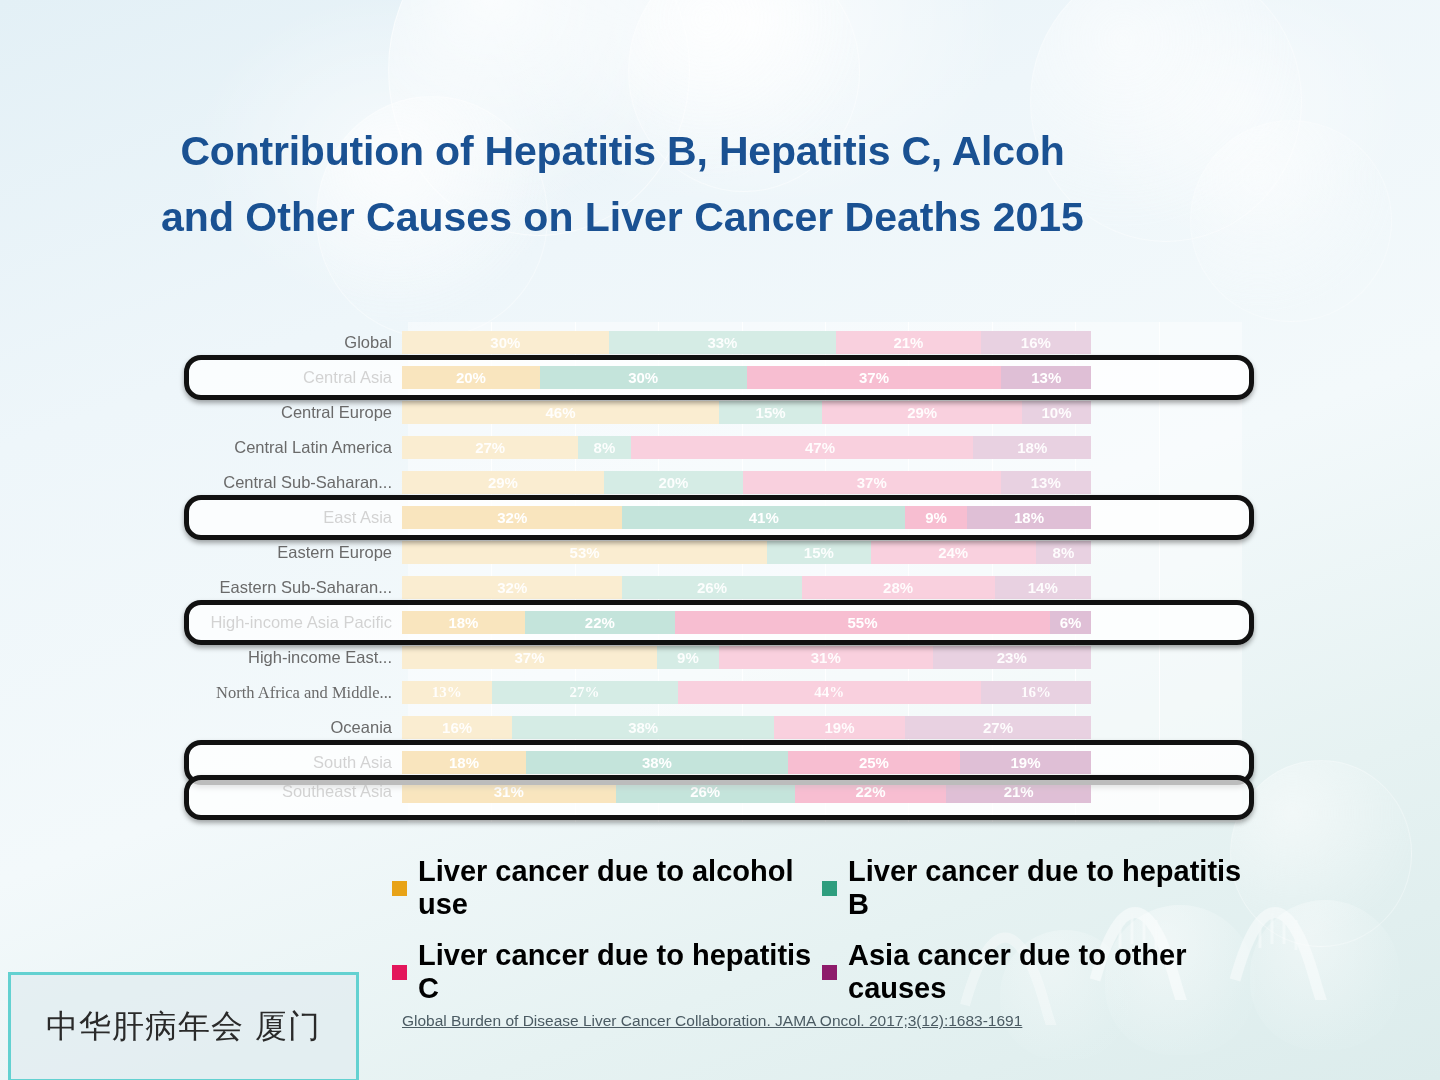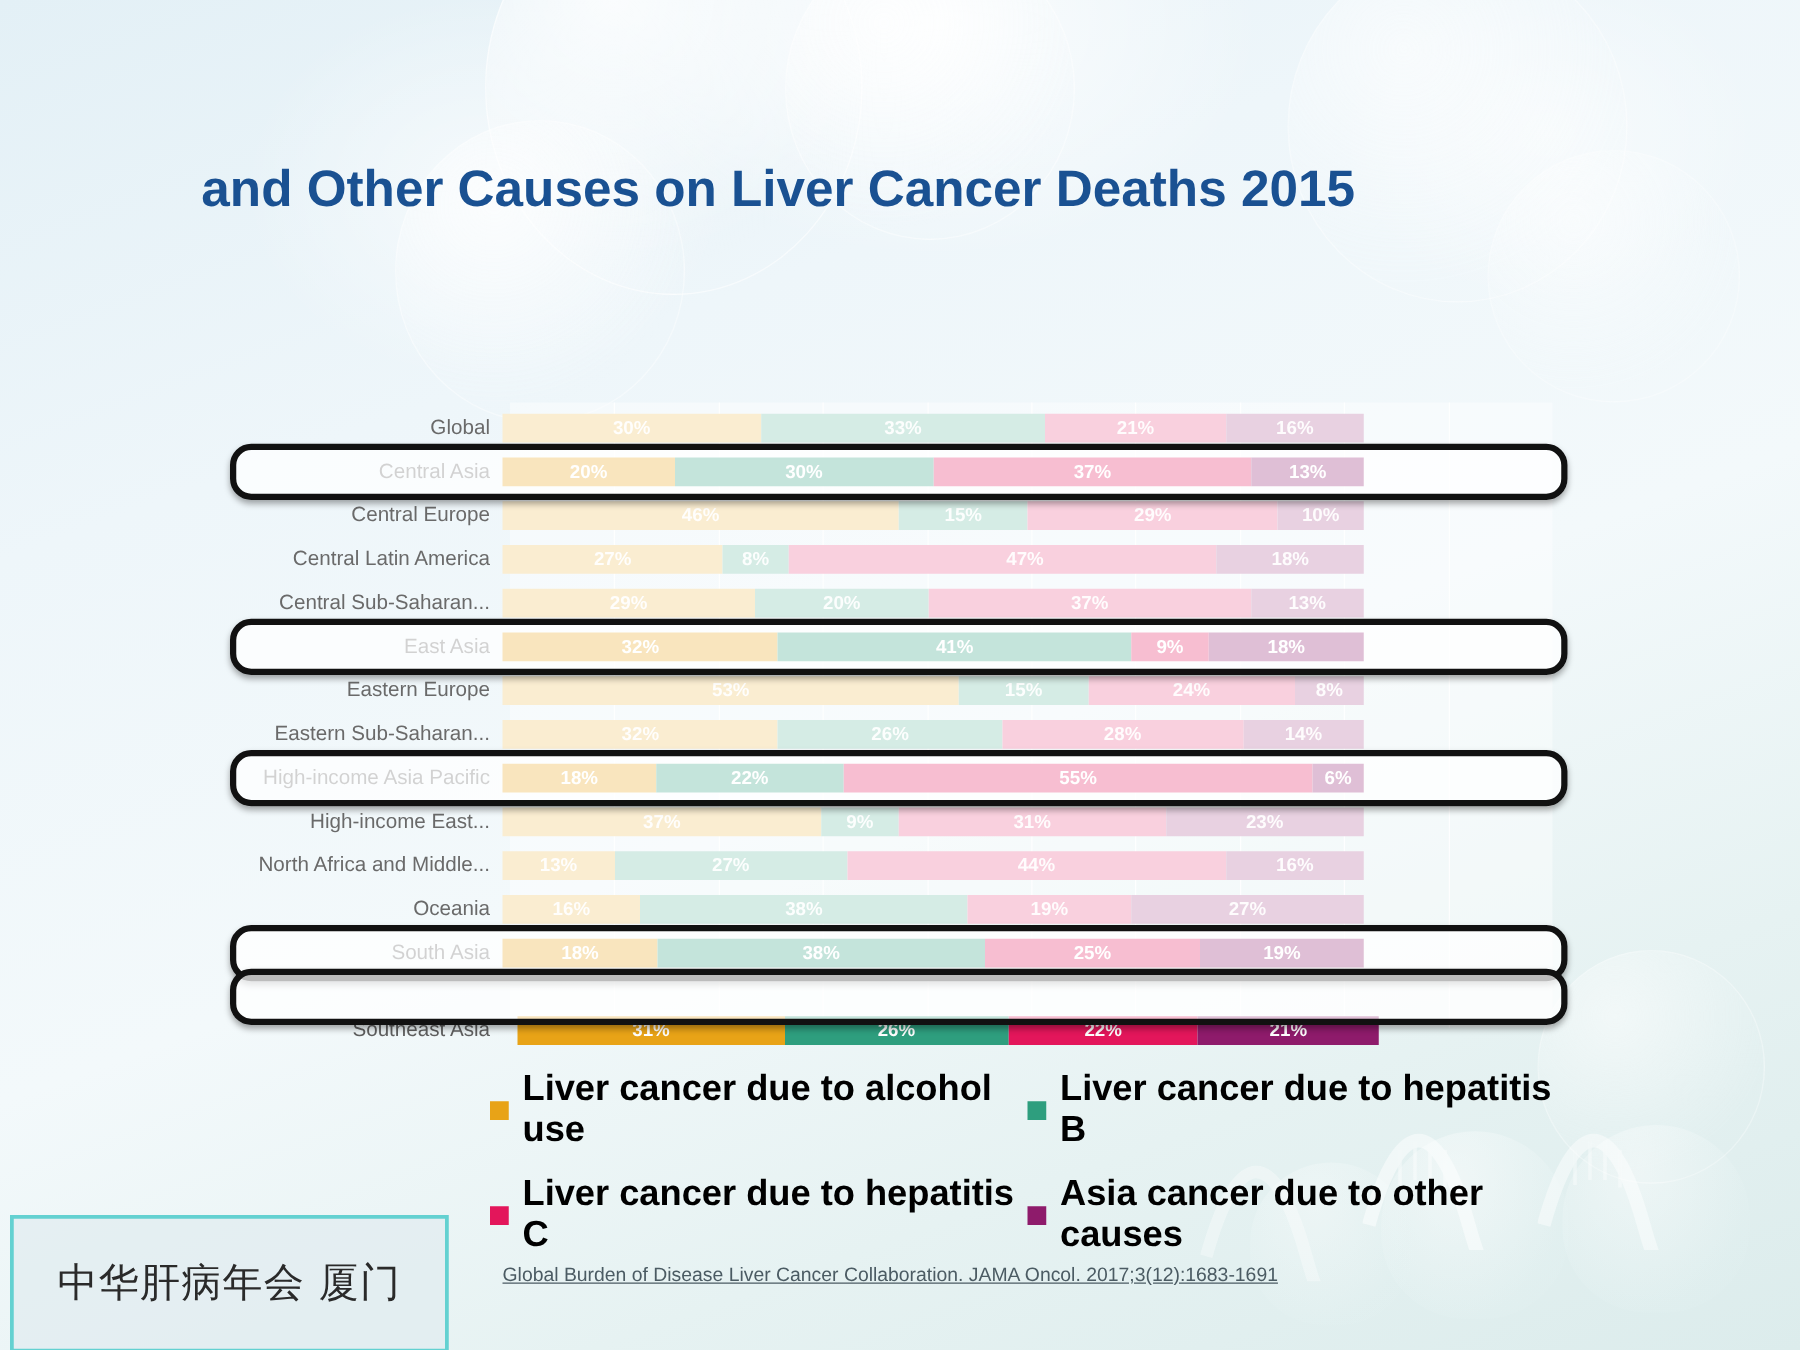--- a/index.html
+++ b/index.html
@@ -106,20 +106,21 @@
     </svg>
   </div>
   <div class="dna" style="left:960px;top:905px;opacity:.35;">
     <svg viewBox="0 0 150 120" preserveAspectRatio="none">
       <path d="M5,100 C30,10 60,10 85,100 C110,190 140,190 165,100" stroke="#ffffff" stroke-width="10" fill="none"></path>
     </svg>
   </div>
 </div>
 
 <div class="title">
+  <div class="title-clip"><span>Contribution of Hepatitis B, Hepatitis C, Alcoh</span></div>
   <div class="title-clip l2"><span>and Other Causes on Liver Cancer Deaths 2015</span></div>
 </div>
 
 <div class="chart">
   <div class="plot-bg"></div>
   <div id="gridlines">
       <div class="gridline" style="left: 311.4px;"></div>
       <div class="gridline" style="left: 394.8px;"></div>
       <div class="gridline" style="left: 478.2px;"></div>
       <div class="gridline" style="left: 561.6px;"></div>
@@ -213,21 +214,21 @@
       </div>
       <div class="row dim" style="top: 318px;">
         <div class="rowlabel">High-income East...</div>
         <div class="bars">
           <div class="seg" style="width: 308.58px; background: rgb(250, 237, 209);">37%</div>
           <div class="seg" style="width: 75.06px; background: rgb(213, 236, 229);">9%</div>
           <div class="seg" style="width: 258.54px; background: rgb(249, 208, 222);">31%</div>
           <div class="seg" style="width: 191.82px; background: rgb(232, 209, 225);">23%</div>
         </div>
       </div>
-      <div class="row dim" style="top: 353px;">
+      <div class="row dim" style="top: 353px; font-family: Liberation Serif, serif;">
         <div class="rowlabel">North Africa and Middle...</div>
         <div class="bars">
           <div class="seg" style="width: 108.42px; background: rgb(250, 237, 209);">13%</div>
           <div class="seg" style="width: 225.18px; background: rgb(213, 236, 229);">27%</div>
           <div class="seg" style="width: 366.96px; background: rgb(249, 208, 222);">44%</div>
           <div class="seg" style="width: 133.44px; background: rgb(232, 209, 225);">16%</div>
         </div>
       </div>
       <div class="row dim" style="top: 388px;">
         <div class="rowlabel">Oceania</div>
@@ -240,21 +241,21 @@
       </div>
       <div class="row" style="top: 423px;">
         <div class="rowlabel">South Asia</div>
         <div class="bars">
           <div class="seg" style="width: 150.12px; background: rgb(232, 163, 23);">18%</div>
           <div class="seg" style="width: 316.92px; background: rgb(46, 158, 126);">38%</div>
           <div class="seg" style="width: 208.5px; background: rgb(227, 22, 91);">25%</div>
           <div class="seg" style="width: 158.46px; background: rgb(142, 27, 107);">19%</div>
         </div>
       </div>
-      <div class="row" style="top: 485px; gap: 12px;">
+      <div class="row" style="top: 452px;">
         <div class="rowlabel">Southeast Asia</div>
         <div class="bars">
           <div class="seg" style="width: 258.54px; background: rgb(232, 163, 23);">31%</div>
           <div class="seg" style="width: 216.84px; background: rgb(46, 158, 126);">26%</div>
           <div class="seg" style="width: 183.48px; background: rgb(227, 22, 91);">22%</div>
           <div class="seg" style="width: 175.14px; background: rgb(142, 27, 107);">21%</div>
         </div>
       </div>
     </div>
   <div id="highlights">

